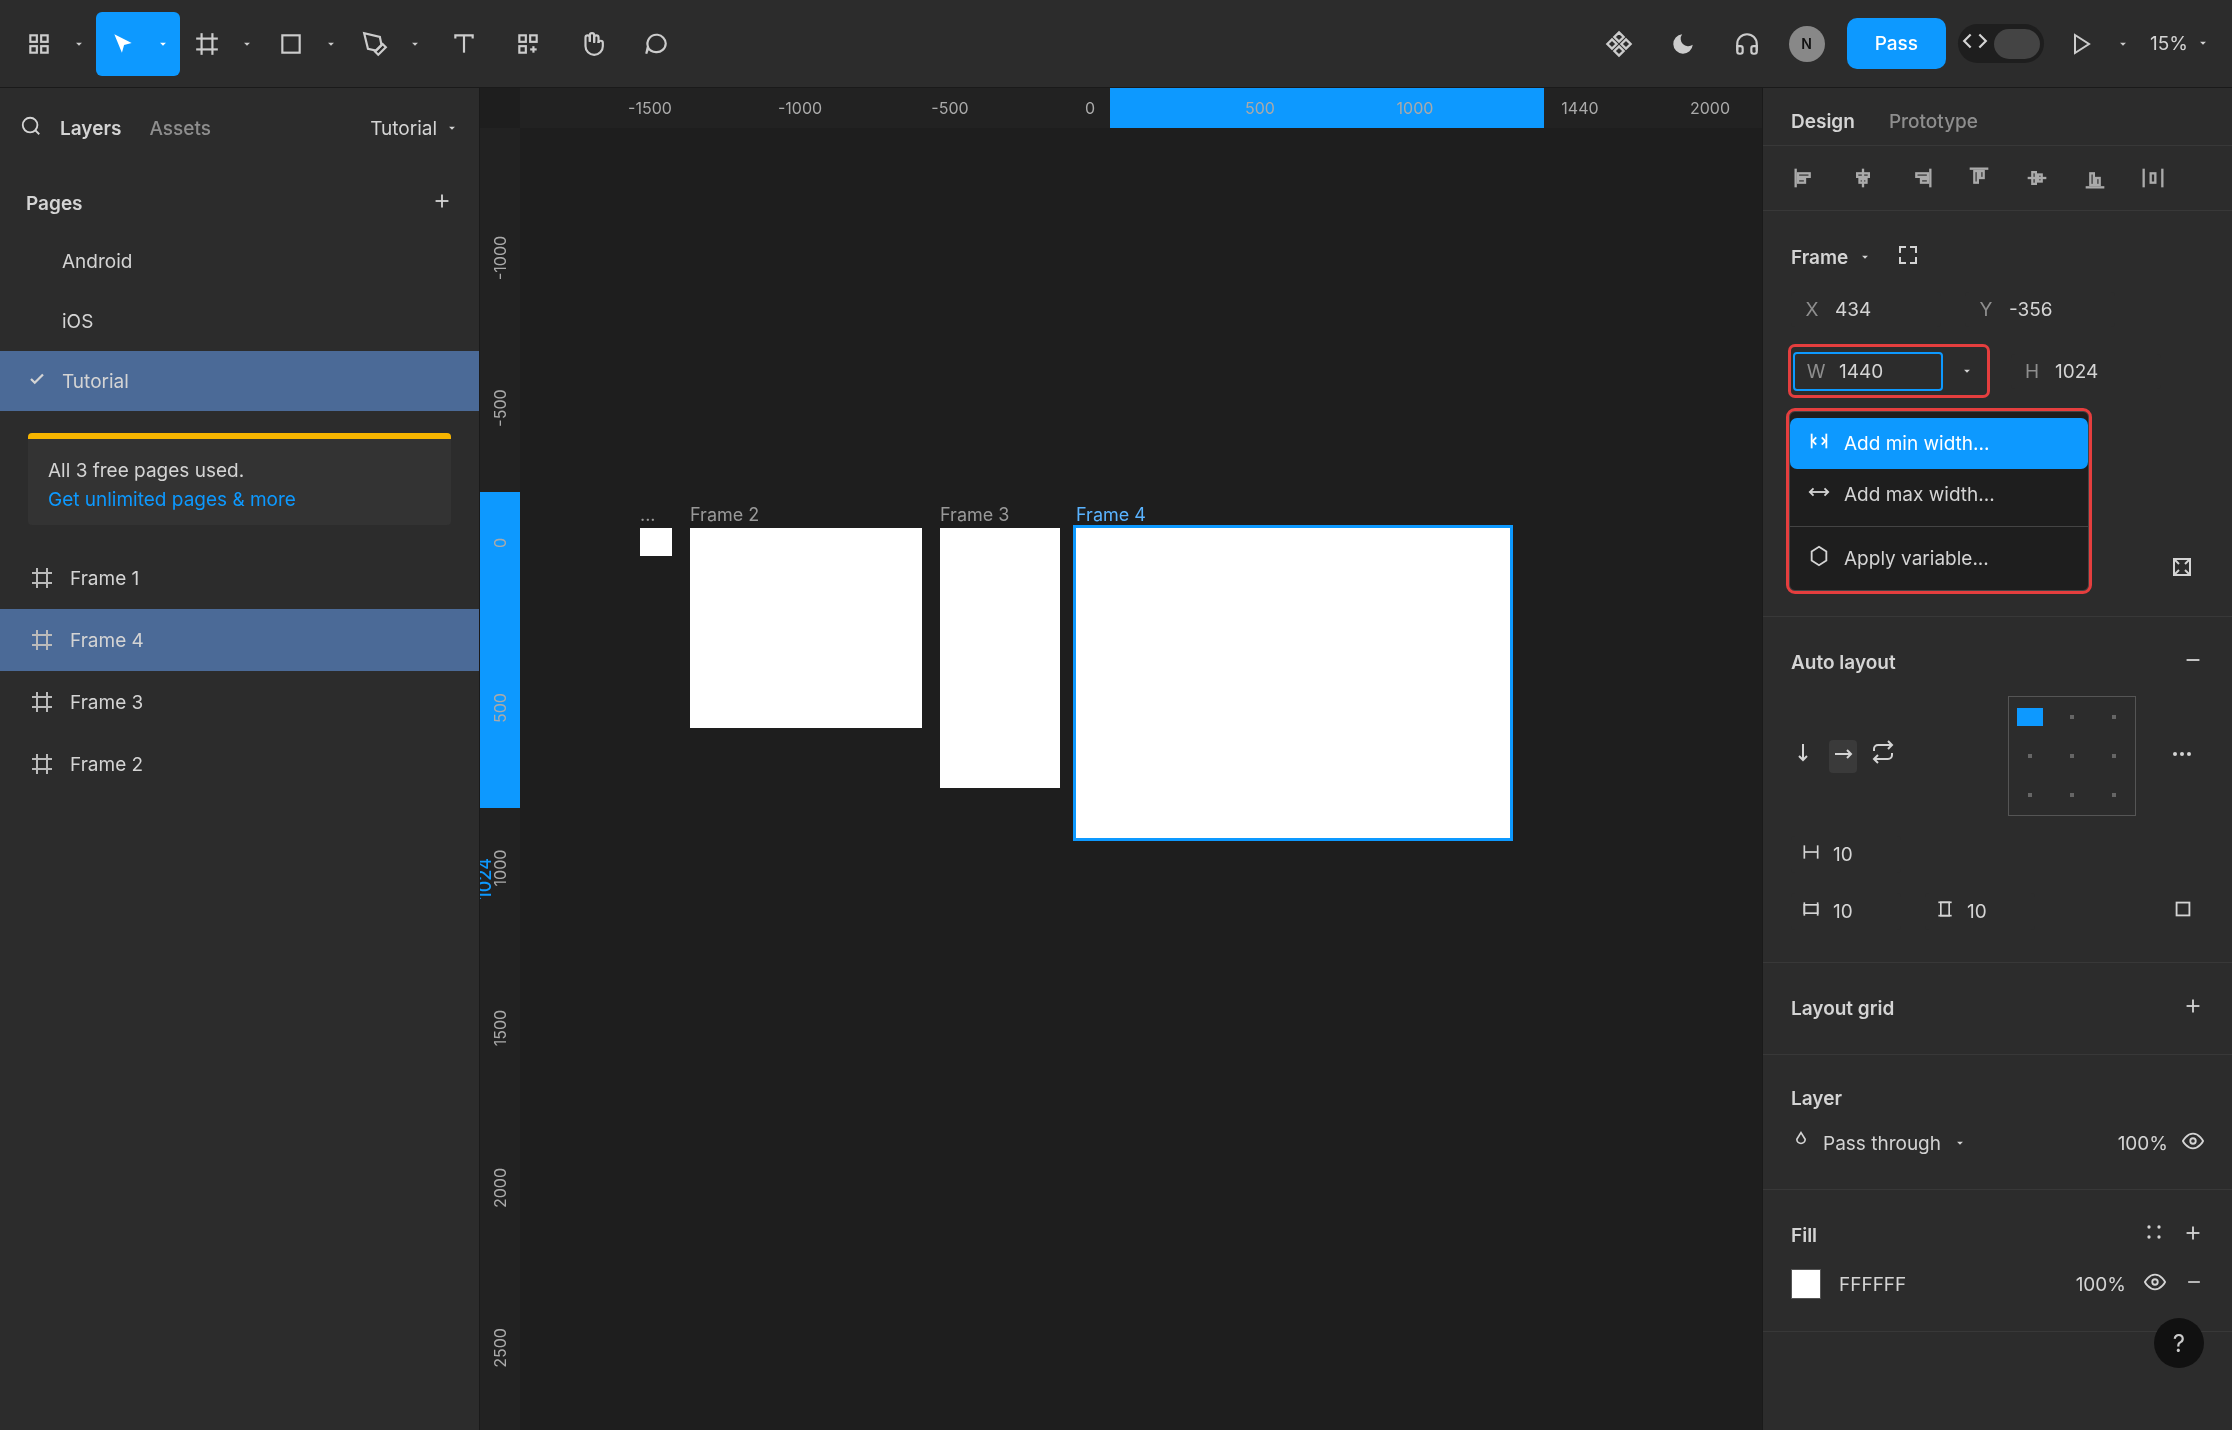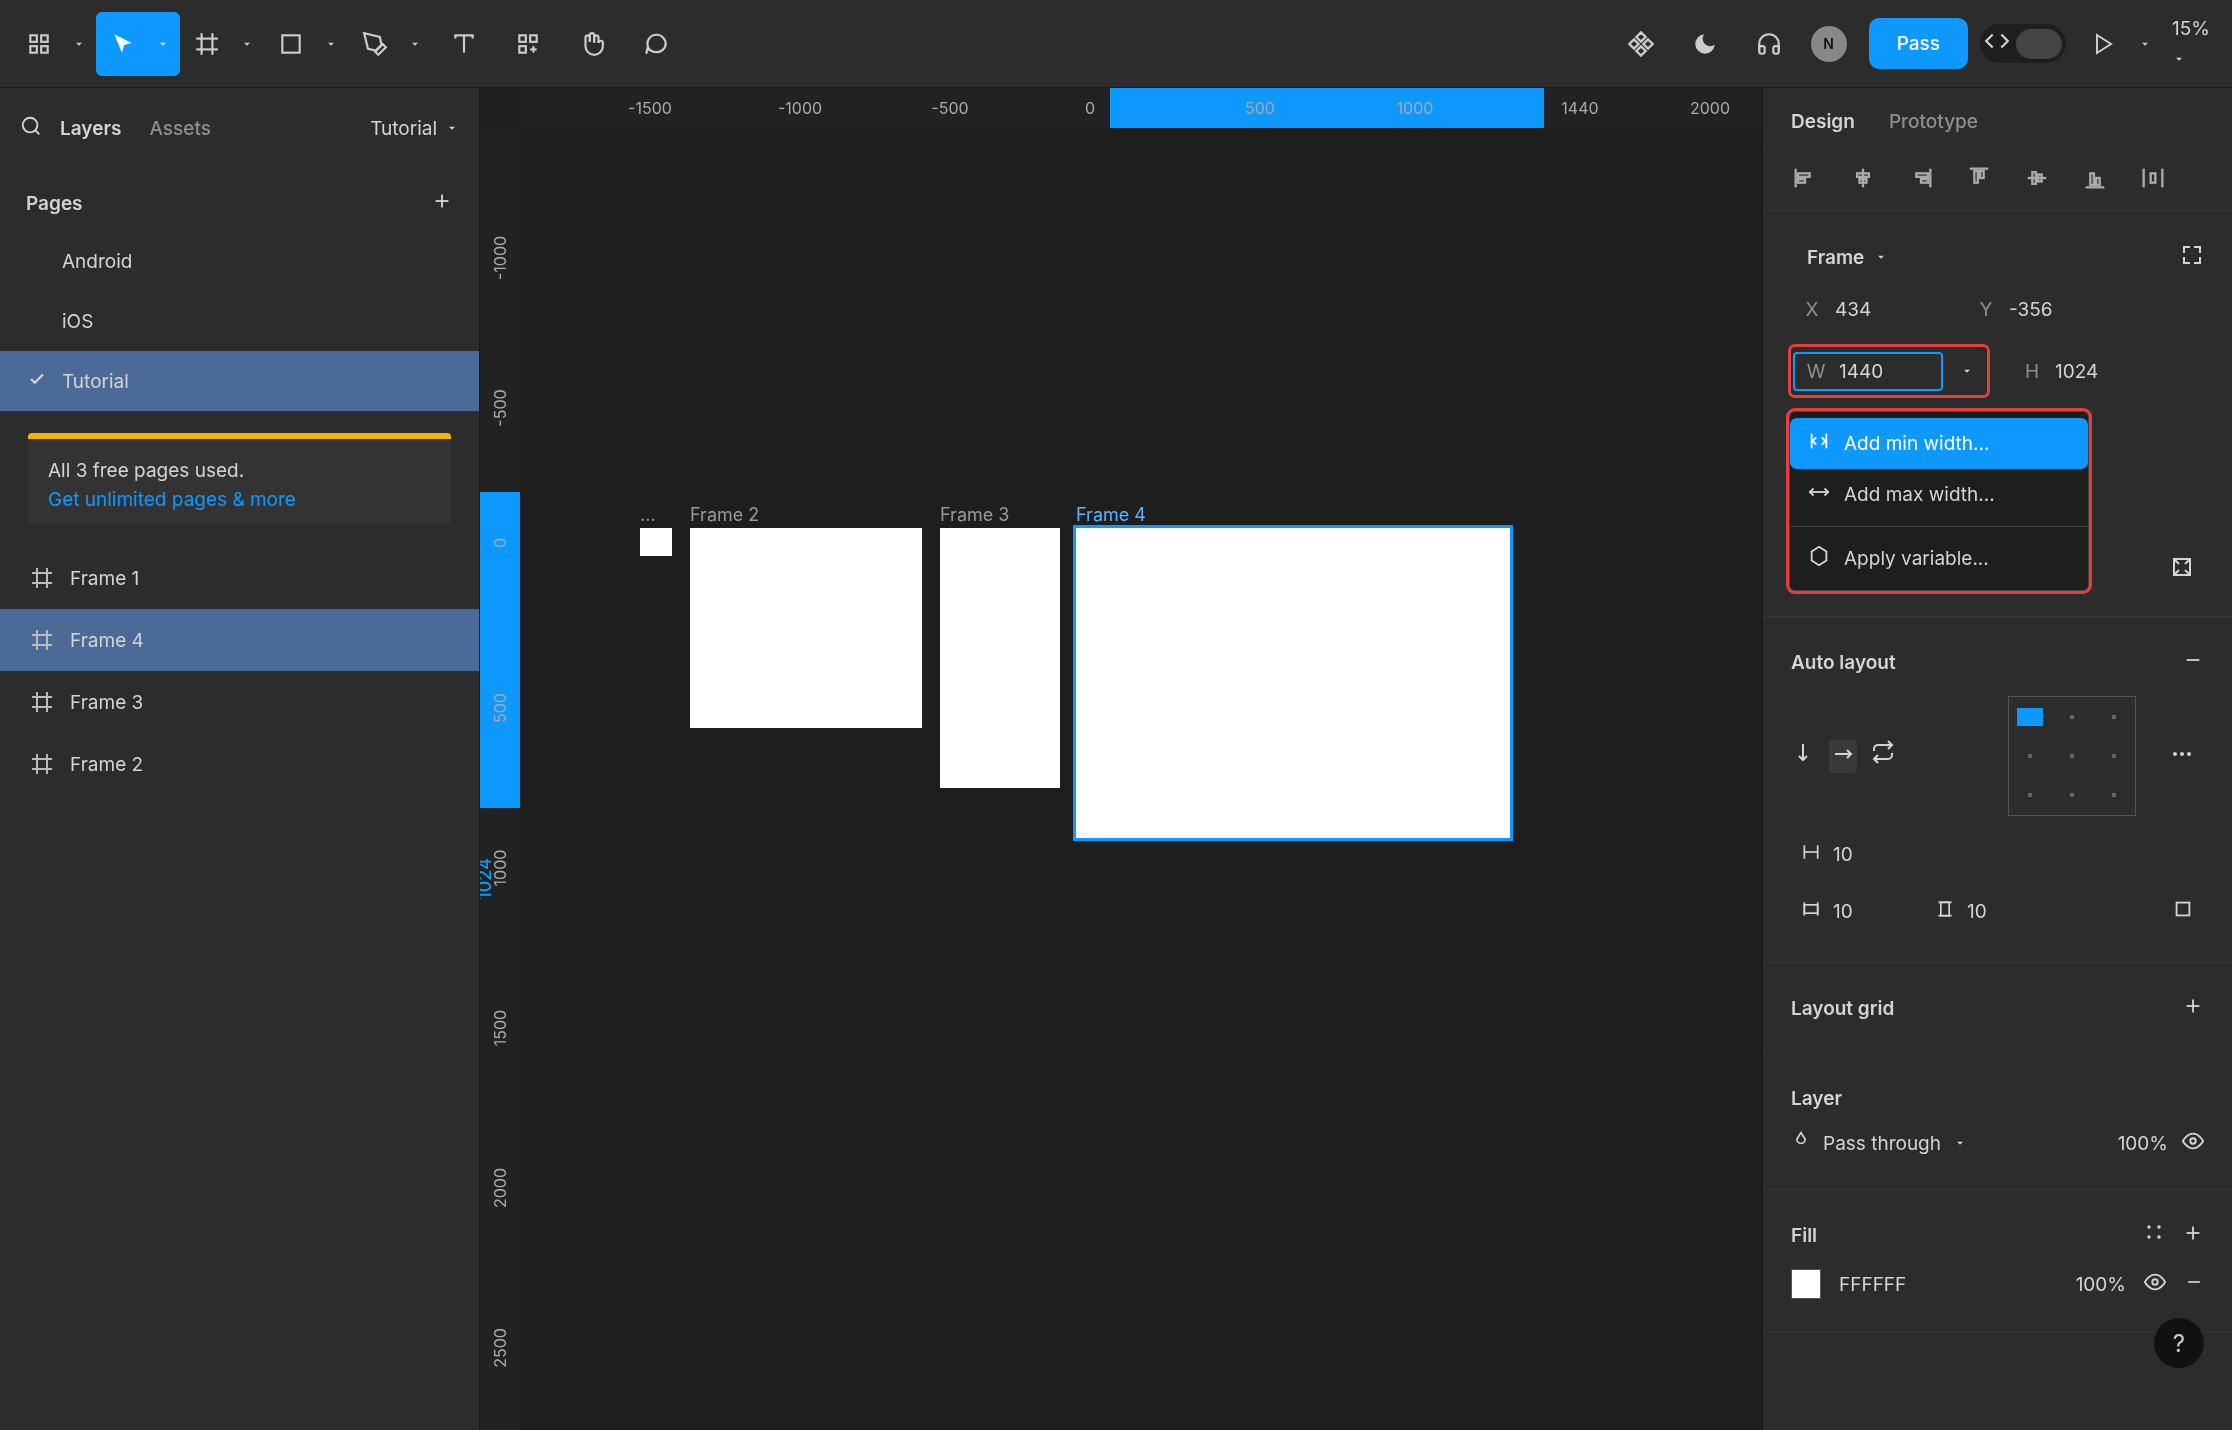--- a/index.html
+++ b/index.html
@@ -84,21 +84,20 @@
     border-radius: 50%;
     background: #888;
     color: #111;
     font-size: 14px; font-weight: 600;
     display: flex; align-items: center; justify-content: center;
     margin: 0 10px;
   }
   .zoom {
     display: flex; align-items: flex-start; gap: 8px;
     padding: 0 10px;
-    flex-direction: column;
   }
   
   .body {
     flex: 1;
     display: flex;
     min-height: 0;
   }
   .left-panel {
     width: 480px;
     background: var(--bg-panel);
@@ -665,21 +664,21 @@
               <rect x="13" y="12" width="3" height="6"></rect>
             </svg></span>
         <span class="ic"><svg viewBox="0 0 24 24" width="28" height="28" fill="none" stroke="currentColor" stroke-width="2">
               <line x1="4" y1="4" x2="4" y2="20"></line>
               <line x1="20" y1="4" x2="20" y2="20"></line>
               <rect x="10" y="8" width="4" height="8"></rect>
             </svg></span>
       </div>
 
       <div class="section" style="position:relative;">
-        <div class="section-row" style="justify-content:space-between;margin-left:16px;">
+        <div class="section-row" style="justify-content:flex-start;">
           <span style="display:flex;align-items:center;gap:10px;">
             <span style="font-weight:600;">Frame</span>
             <span><svg width="14" height="14" viewBox="0 0 24 24" fill="currentColor">
                   <path d="M7 10l5 5 5-5z"></path>
                 </svg></span>
           </span>
           <span>
             <svg width="24" height="24" viewBox="0 0 24 24" fill="none" stroke="currentColor" stroke-width="2">
                 <polyline points="4 14 4 20 10 20"></polyline>
                 <polyline points="20 10 20 4 14 4"></polyline>

